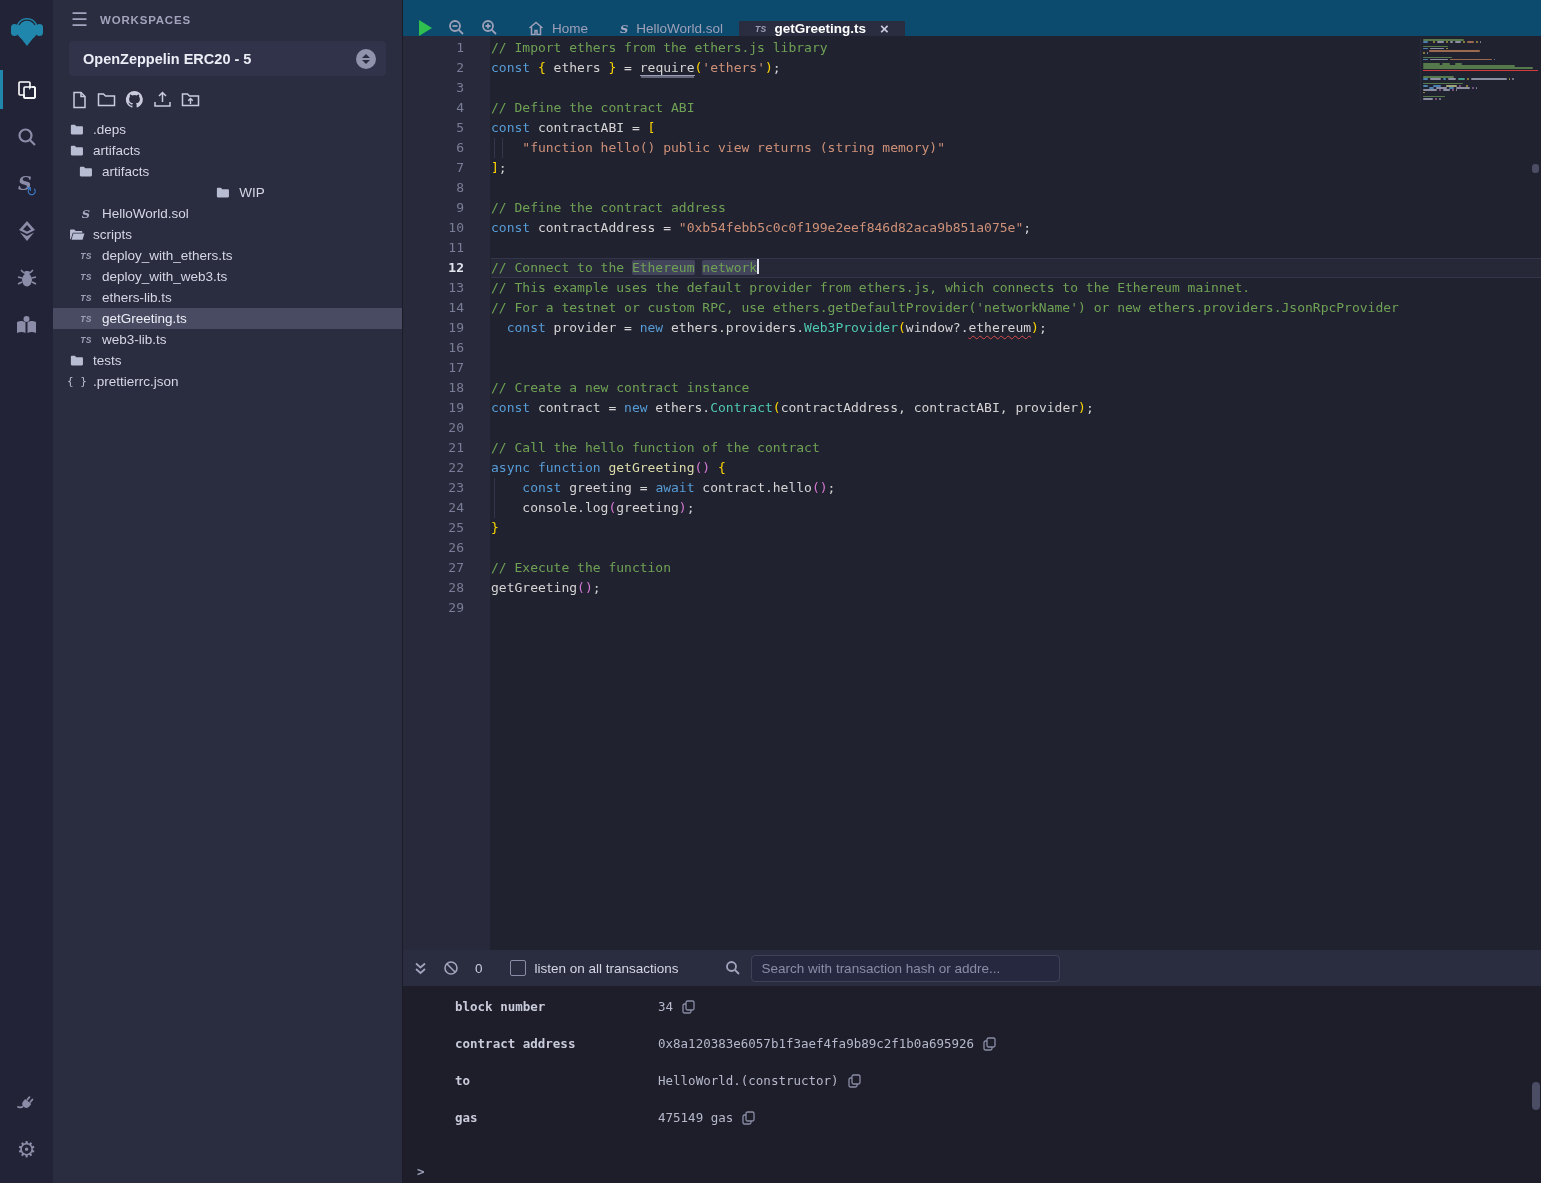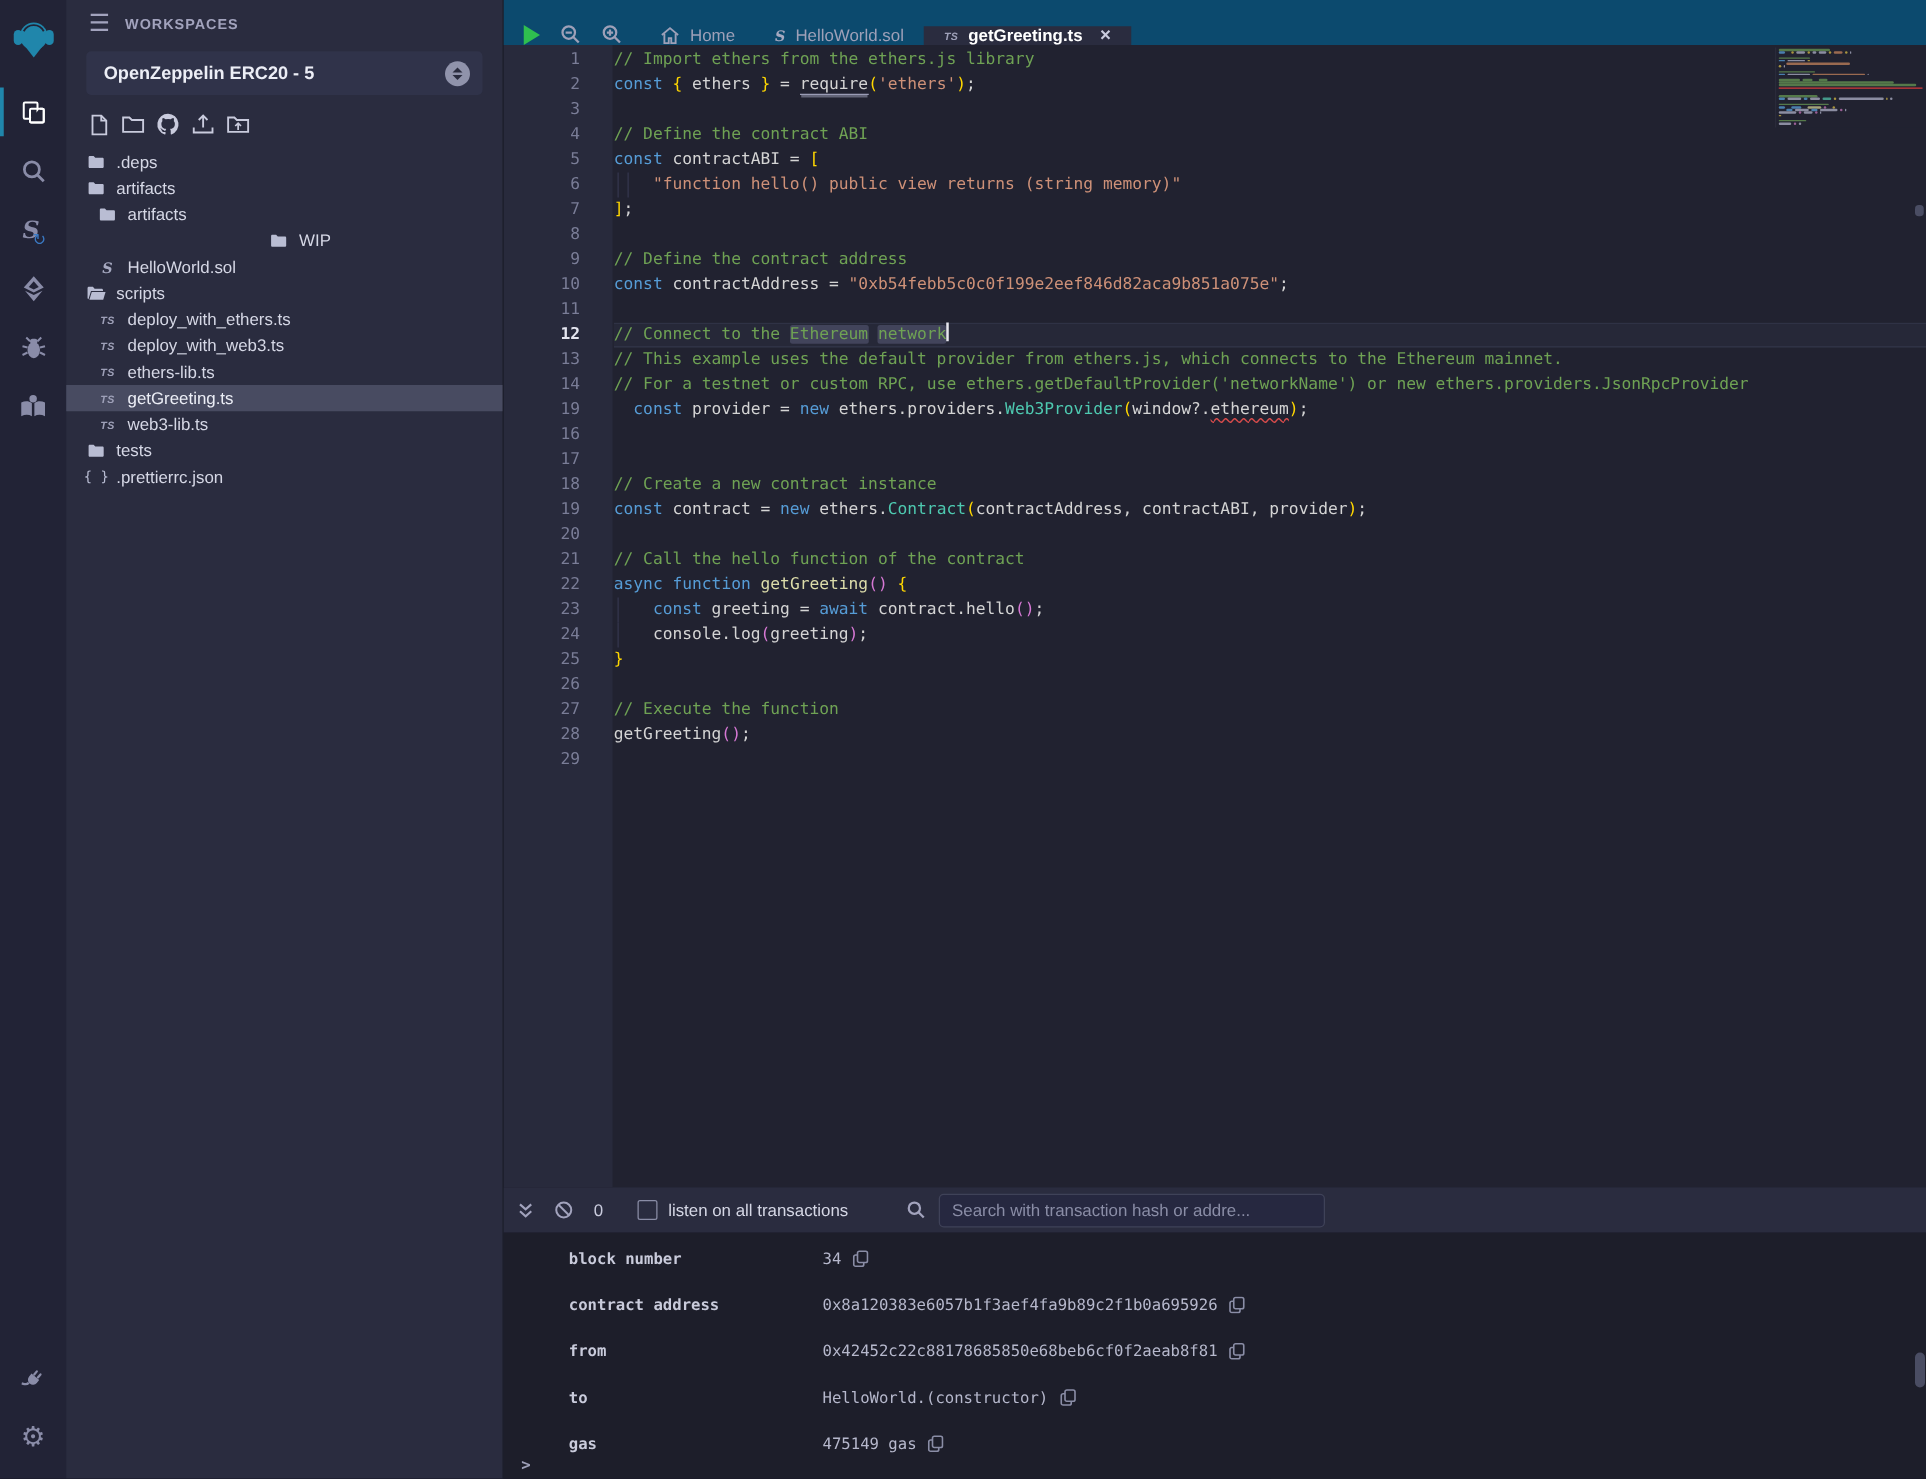--- a/index.html
+++ b/index.html
@@ -543,32 +543,20 @@
                     <rect x="4" y="1" width="8" height="9" rx="1.5"></rect>
                     <path d="M9 10 v1.5 a1.5 1.5 0 0 1 -1.5 1.5 h-5 a1.5 1.5 0 0 1 -1.5 -1.5 v-6 a1.5 1.5 0 0 1 1.5 -1.5 H4"></path>
                   </svg>
                 </span>
               </span>
             </div>
             <div class="term-row">
               <span class="term-label">contract address</span>
               <span class="term-val">
                 <span>0x8a120383e6057b1f3aef4fa9b89c2f1b0a695926</span>
-                <span class="copy-ic">
-                  <svg width="13" height="14" viewBox="0 0 13 14" fill="none" stroke="currentColor" stroke-width="1.3">
-                    <rect x="4" y="1" width="8" height="9" rx="1.5"></rect>
-                    <path d="M9 10 v1.5 a1.5 1.5 0 0 1 -1.5 1.5 h-5 a1.5 1.5 0 0 1 -1.5 -1.5 v-6 a1.5 1.5 0 0 1 1.5 -1.5 H4"></path>
-                  </svg>
-                </span>
-              </span>
-            </div>
-            <div class="term-row">
-              <span class="term-label">from</span>
-              <span class="term-val">
-                <span>0x42452c22c88178685850e68beb6cf0f2aeab8f81</span>
                 <span class="copy-ic">
                   <svg width="13" height="14" viewBox="0 0 13 14" fill="none" stroke="currentColor" stroke-width="1.3">
                     <rect x="4" y="1" width="8" height="9" rx="1.5"></rect>
                     <path d="M9 10 v1.5 a1.5 1.5 0 0 1 -1.5 1.5 h-5 a1.5 1.5 0 0 1 -1.5 -1.5 v-6 a1.5 1.5 0 0 1 1.5 -1.5 H4"></path>
                   </svg>
                 </span>
               </span>
             </div>
             <div class="term-row">
               <span class="term-label">to</span>

